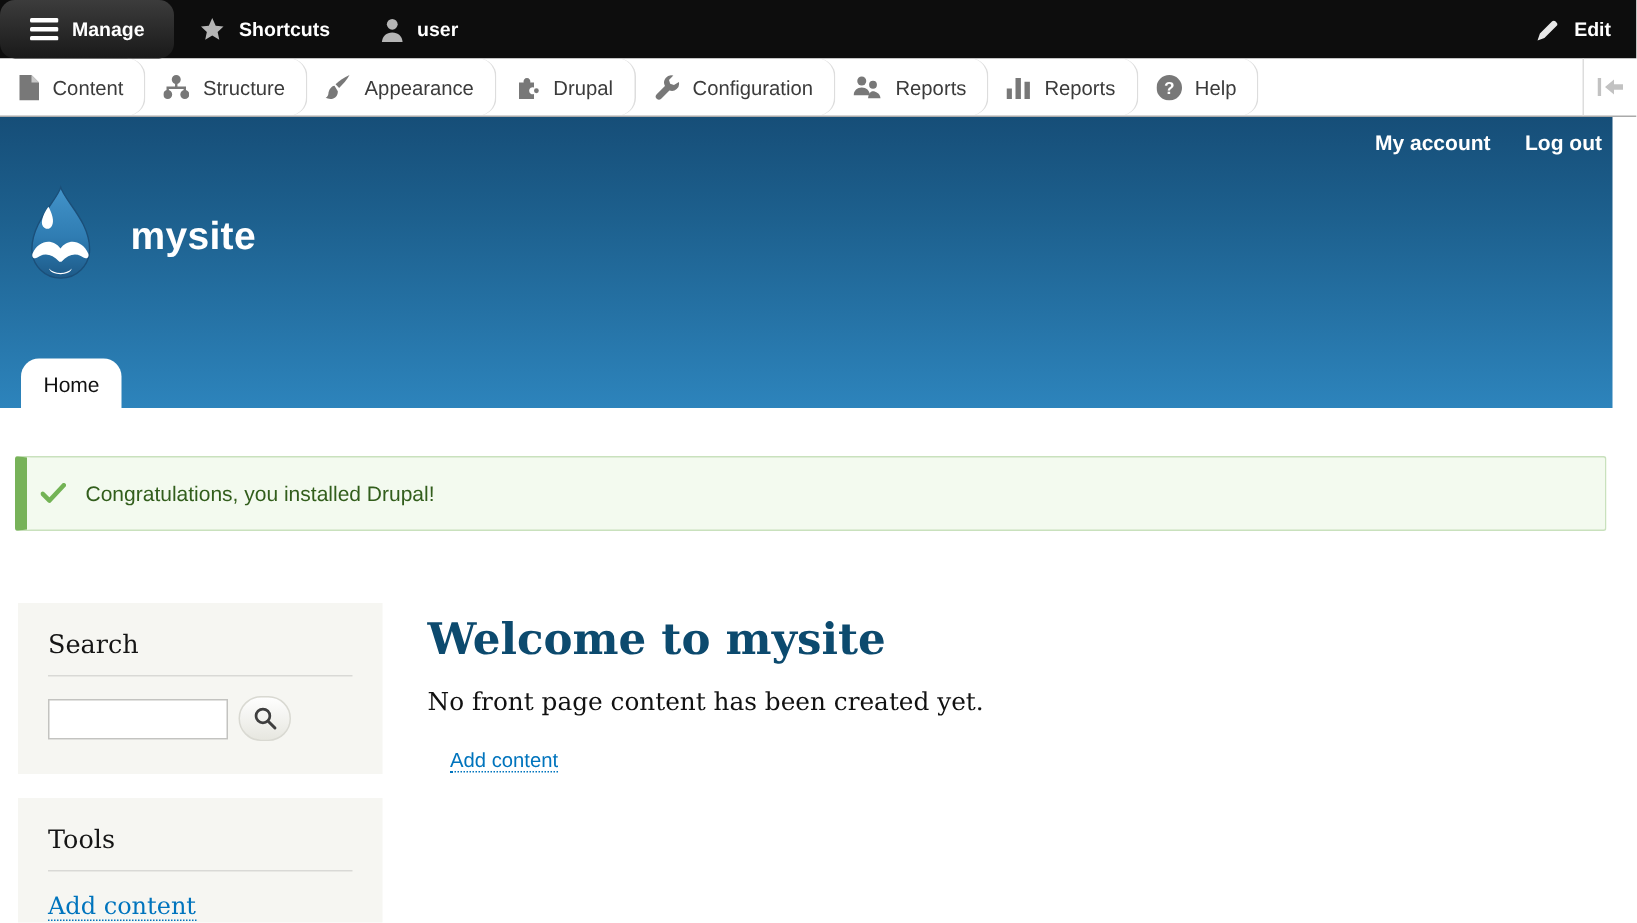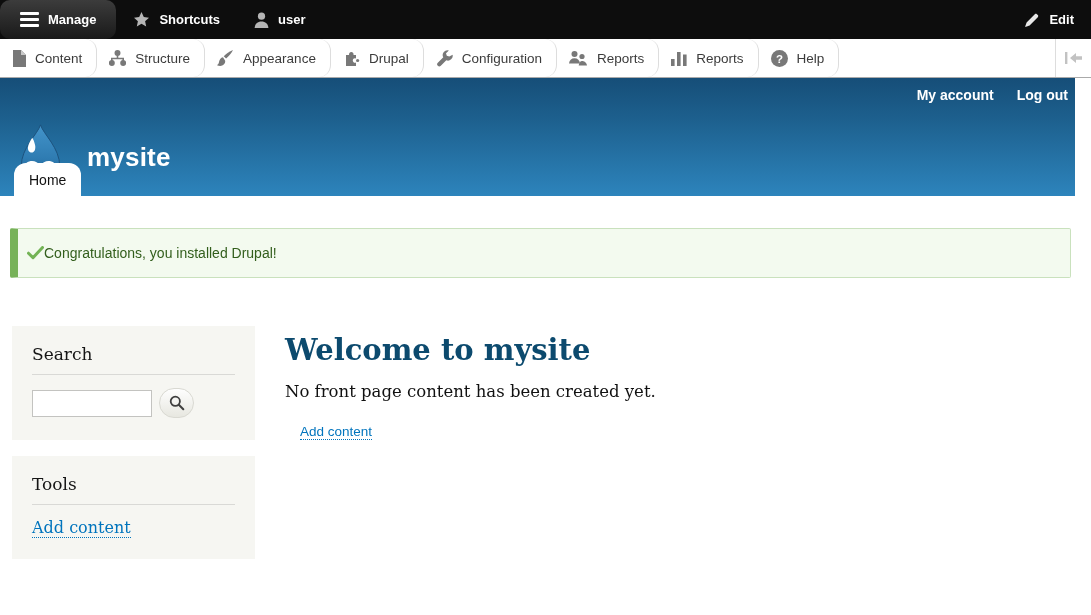--- a/index.html
+++ b/index.html
@@ -17,33 +17,33 @@
   
   .toolbar { height:39px; background:#fff; border-bottom:1px solid #aaa;
     display:flex; align-items:stretch; }
   .tb-item { display:flex; align-items:center; gap:9px; padding:0 14px 0 12px;
     border-right:1px solid #ddd; color:#3b3b3b; font-size:13.5px; cursor:pointer;border-radius:12px; }
   .tb-spacer { flex:1; }
   .tb-toggle { display:flex; align-items:center; padding:0 9px; border-left:1px solid #ddd; cursor:pointer; }
 
   
   .page { width:1075px; }
-  .site-header { position:relative; height:118px;
+  .site-header { position:relative; height:194px;
     background:linear-gradient(180deg,#164e78 0%, #1d608e 35%, #2d84bc 100%); }
   .header-links { position:absolute; top:9px; right:7px; display:flex; gap:23px; }
   .header-links a { color:#fff; text-decoration:none; font-size:14px; font-weight:600; cursor:pointer; }
   .branding { display:flex; align-items:center; gap:19px; padding:45px 0 0 13px; }
   .site-name { color:#fff; font-size:26px; font-weight:600; letter-spacing:.2px; }
   .home-tab { position:absolute; bottom:0; left:14px; background:#fff;
     border-radius:12px 12px 0 0; padding:9px 15px 8px; font-size:14px; color:#111; cursor:pointer; }
 
   
   .message { margin:32px 4px 0 10px; height:50px; background:#f3faef;
     border:1px solid #c9e1bd; border-left:8px solid #77b259; border-radius:2px;
-    display:flex; align-items:center; padding:0 10px 0 9px;
+    display:flex; align-items:center; gap:13px; padding:0 10px 0 9px;
     color:#325e1c; font-size:14px; }
 
   
   .columns { display:flex; align-items:flex-start; margin-top:48px; }
   .sidebar { width:243px; margin-left:12px; }
   .block { background:#f6f6f2; padding:18px 20px 22px; }
   .block + .block { margin-top:16px; }
   .block h2 { font-family:"DejaVu Serif","Liberation Serif",serif; font-weight:400;
     font-size:17px; color:#151515; padding-bottom:10px; border-bottom:1px solid #d9d9d6;
     margin-bottom:13px; }

